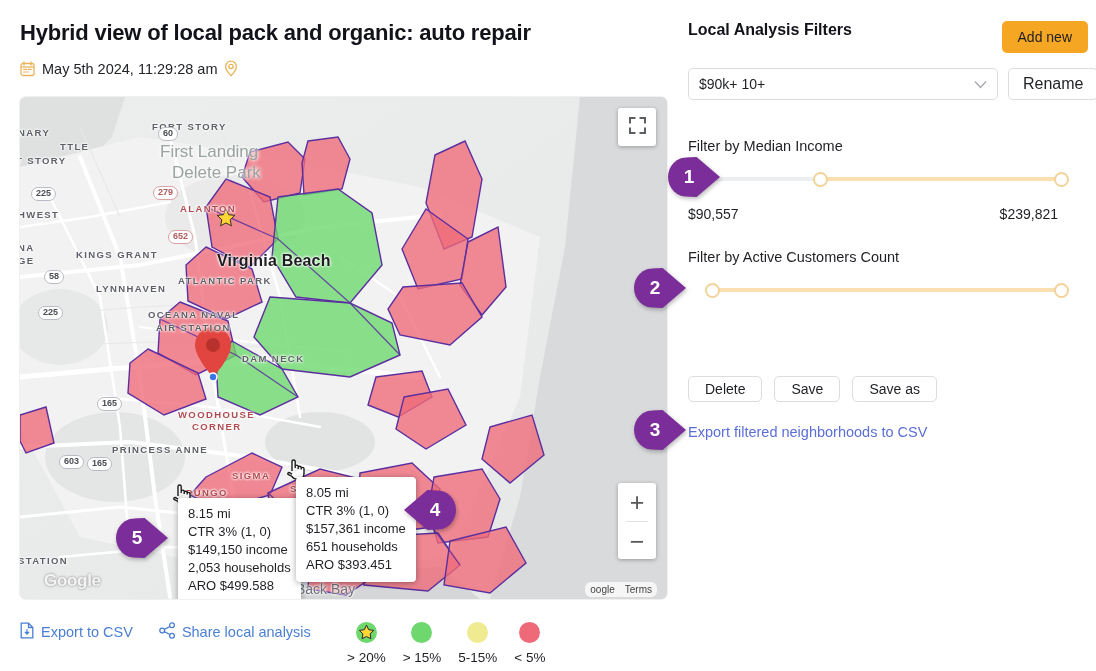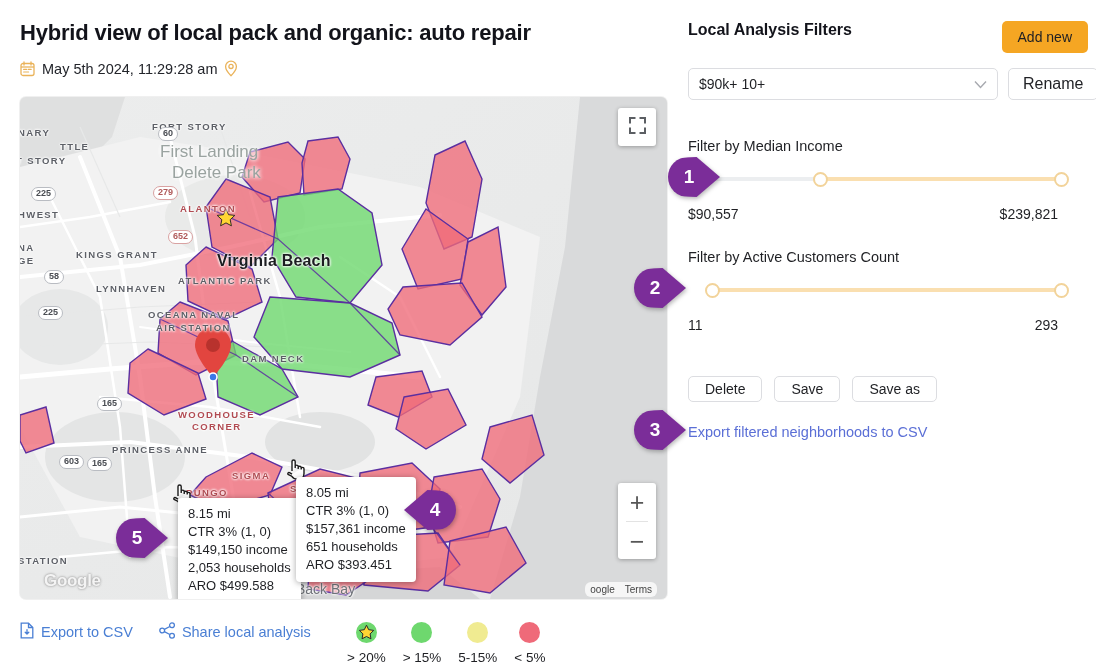--- a/index.html
+++ b/index.html
@@ -463,24 +463,20 @@
       <span>$239,821</span>
     </div>
 
     <div class="flabel" style="top:249px;">Filter by Active Customers Count</div>
     <div class="slider" style="left:18px;top:279px;width:356px;">
       <div class="strack"></div>
       <div class="sfill" style="left:0;right:0;"></div>
       <div class="shandle" style="left:-1px;"></div>
       <div class="shandle" style="left:calc(100% - 8px);"></div>
     </div>
-    <div class="srange" style="left:0px;top:317px;width:370px;">
-      <span>11</span>
-      <span>293</span>
-    </div>
 
     <div class="btn-row">
       <button class="gbtn">Delete</button>
       <button class="gbtn">Save</button>
       <button class="gbtn">Save as</button>
     </div>
 
     <div class="export-link">Export filtered neighborhoods to CSV</div>
   </div>
 

